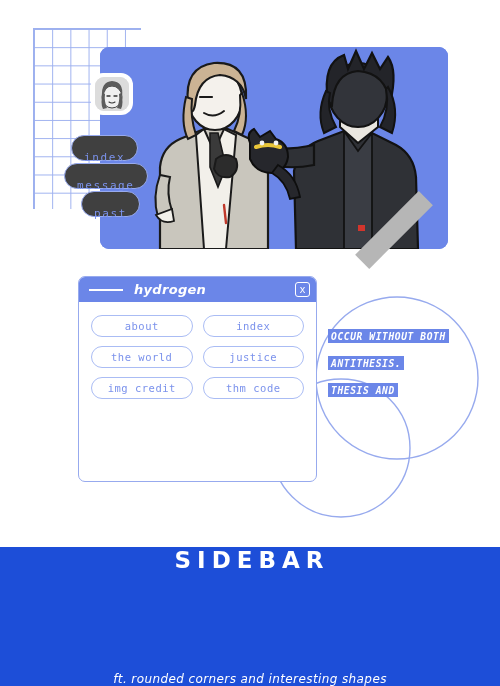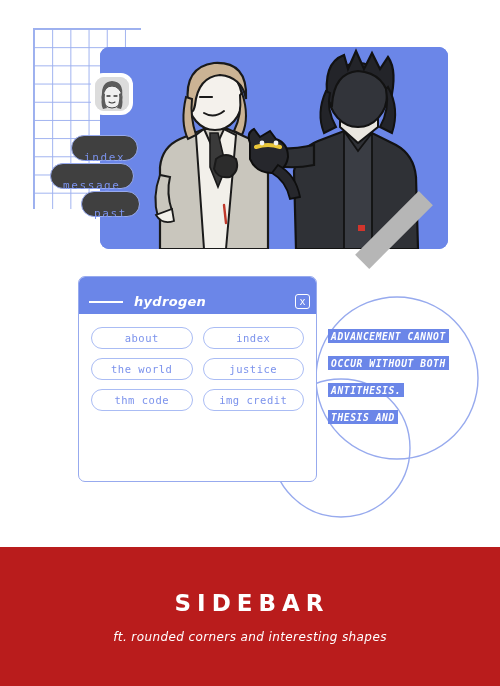--- a/index.html
+++ b/index.html
@@ -100,21 +100,21 @@
     font-size: 11px;
     letter-spacing: 1.6px;
     text-align: center;
     line-height: 19px;
     height: 21px;
     box-sizing: border-box;
     padding: 12px 12px;
     white-space: nowrap;
   }
   .pill-index   { left: 71px;  top: 135px; }
-  .pill-message { left: 50px;  top: 163px; }
+  .pill-message { left: 64px;  top: 163px; }
   .pill-past    { left: 81px;  top: 191px; }
 
   
   .circles { position: absolute; left: 255px; top: 295px; width: 245px; height: 235px; z-index: 2; }
   .circles svg { display: block; width: 100%; height: 100%; overflow: visible; }
 
   
   .quote {
     position: absolute;
     left: 328px;
@@ -150,21 +150,21 @@
     z-index: 8;
     overflow: hidden;
     display: flex;
     flex-direction: column;
   }
   .titlebar {
     height: 25px;
     background: #6b86e8;
     display: flex;
     align-items: center;
-    padding: 12px 6px 0 10px;
+    padding: 0 6px 0 10px;
     flex: none;
   }
   .title-rule {
     width: 34px;
     height: 2px;
     background: #ffffff;
     flex: none;
     margin-right: 11px;
   }
   .title-text {
@@ -227,26 +227,26 @@
     box-sizing: border-box;
   }
 
   
   .band {
     position: absolute;
     left: 0;
     top: 547px;
     width: 500px;
     height: 139px;
-    background: #b91c1c;
+    background: #1d4ed8;
     z-index: 9;
     display: flex;
     flex-direction: column;
     align-items: center;
-    justify-content: center;
+    justify-content: space-between;
   }
   .band-title {
     color: #ffffff;
     font-family: "DejaVu Sans", sans-serif;
     font-size: 23px;
     font-weight: bold;
     letter-spacing: 6px;
     margin: 0 0 14px 4px;
   }
   .band-sub {
@@ -337,40 +337,39 @@
   <div class="pill pill-past">past</div>
 
   <div class="circles">
     <svg viewBox="0 0 245 235">
       <circle cx="142" cy="83" r="81" fill="none" stroke="#97aaee" stroke-width="1.4"></circle>
       <circle cx="86" cy="153" r="69" fill="none" stroke="#97aaee" stroke-width="1.4"></circle>
     </svg>
   </div>
 
   <div class="quote">
-    <div><span class="quote-line">ADVANCEMENT CANNOT</span></div>
     <div><span class="quote-line">OCCUR WITHOUT BOTH</span></div>
     <div><span class="quote-line">ANTITHESIS.</span></div>
     <div><span class="quote-line">THESIS AND</span></div>
   </div>
 
   <div class="window">
     <div class="titlebar">
       <span class="title-rule"></span>
       <span class="title-text">hydrogen</span>
       <button class="close-btn">x</button>
     </div>
     <div class="win-body">
       <div class="btn-grid">
         <button class="win-btn">about</button>
         <button class="win-btn">index</button>
         <button class="win-btn">the world</button>
         <button class="win-btn">justice</button>
+        <button class="win-btn">img credit</button>
         <button class="win-btn">thm code</button>
-        <button class="win-btn">img credit</button>
       </div>
     </div>
   </div>
 
   <div class="band">
     <h1 class="band-title">SIDEBAR</h1>
     <p class="band-sub">ft. rounded corners and interesting shapes</p>
   </div>
 
 </div>

